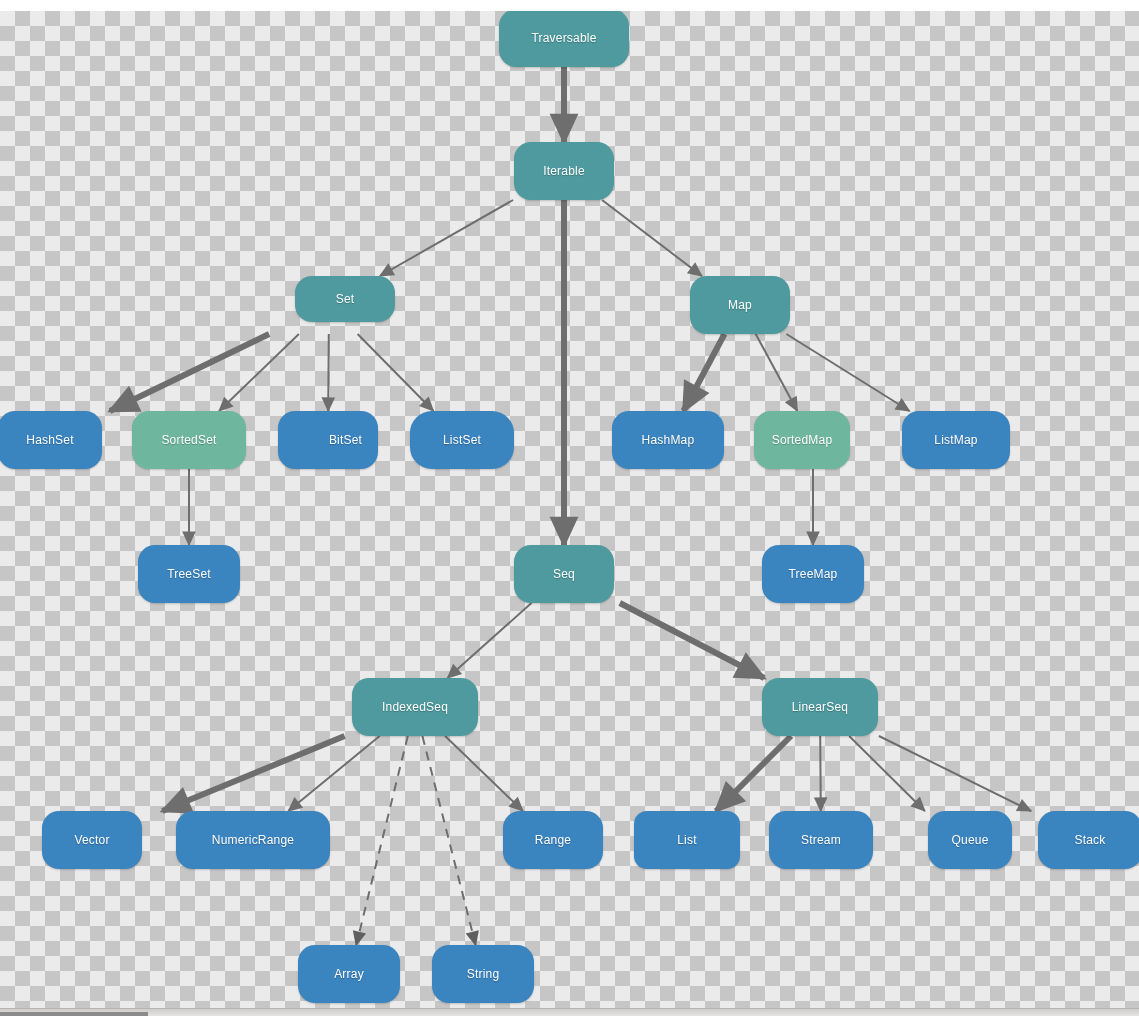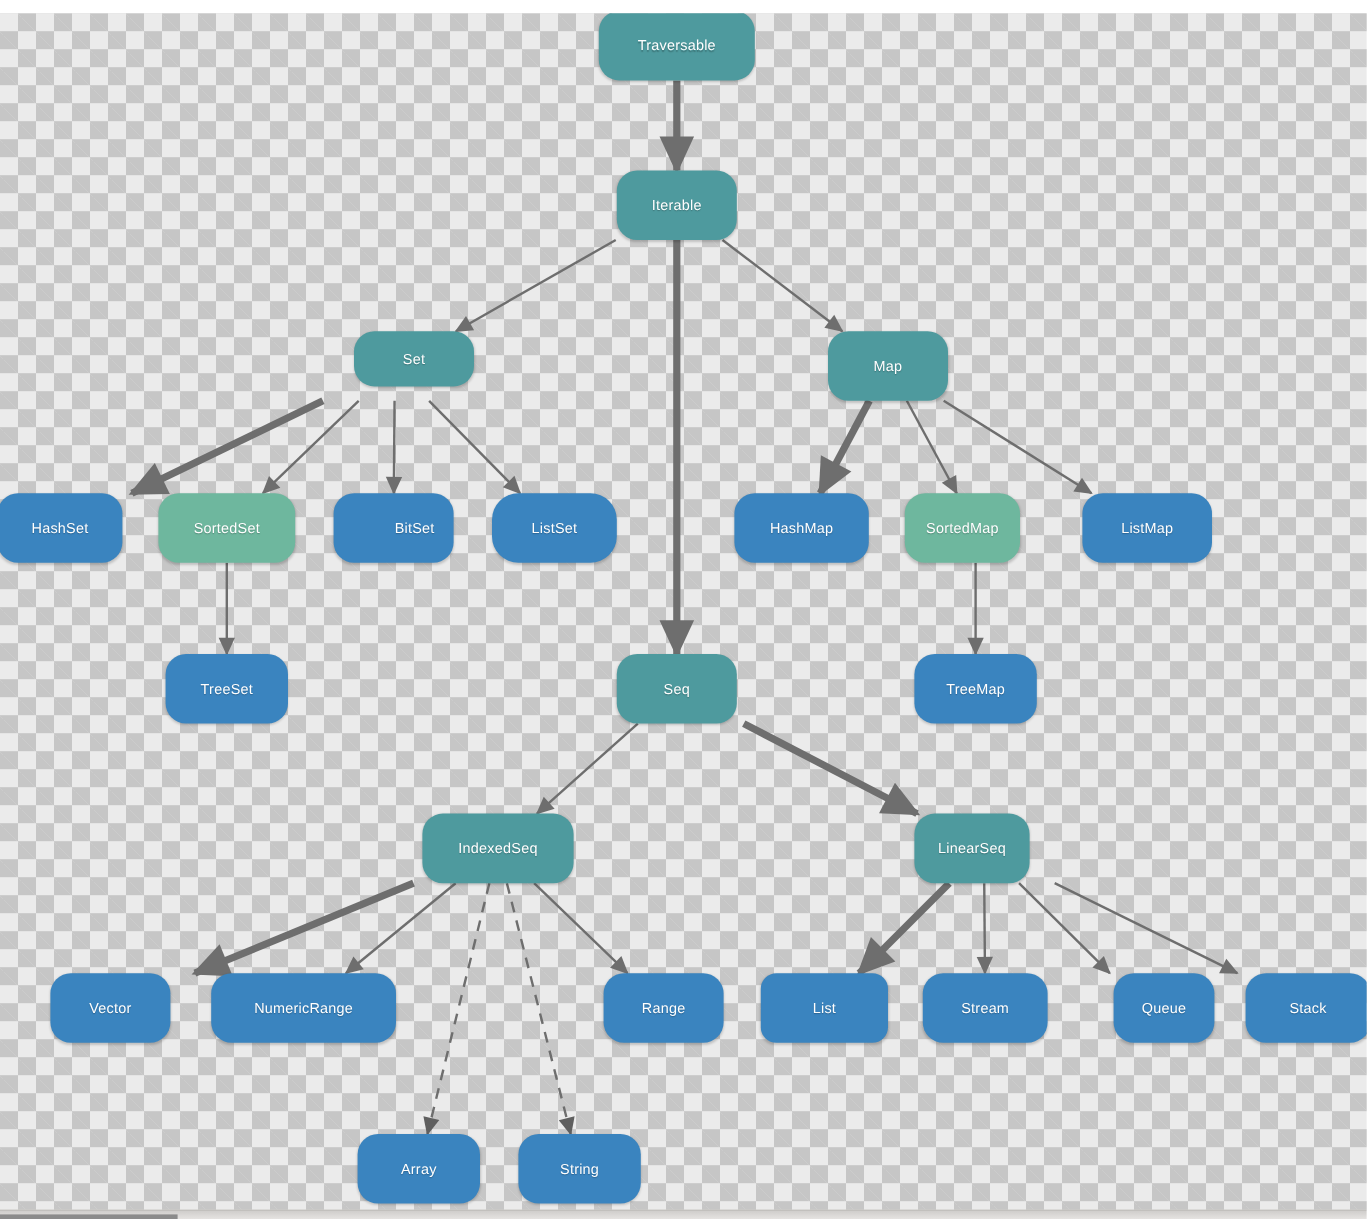--- a/index.html
+++ b/index.html
@@ -196,21 +196,21 @@
         </div>
         <div class="node teal" style="left: 514px; top: 534px; width: 100px; height: 58px;">
           <span>Seq</span>
         </div>
         <div class="node blue" style="left: 762px; top: 534px; width: 102px; height: 58px;">
           <span>TreeMap</span>
         </div>
         <div class="node teal" style="left: 352px; top: 667px; width: 126px; height: 58px;">
           <span>IndexedSeq</span>
         </div>
-        <div class="node teal" style="left: 762px; top: 667px; width: 96px; height: 58px;">
+        <div class="node teal" style="left: 762px; top: 667px; width: 116px; height: 58px;">
           <span>LinearSeq</span>
         </div>
         <div class="node blue" style="left: 42px; top: 800px; width: 100px; height: 58px;">
           <span>Vector</span>
         </div>
         <div class="node blue" style="left: 176px; top: 800px; width: 154px; height: 58px;">
           <span>NumericRange</span>
         </div>
         <div class="node blue" style="left: 503px; top: 800px; width: 100px; height: 58px;">
           <span>Range</span>

